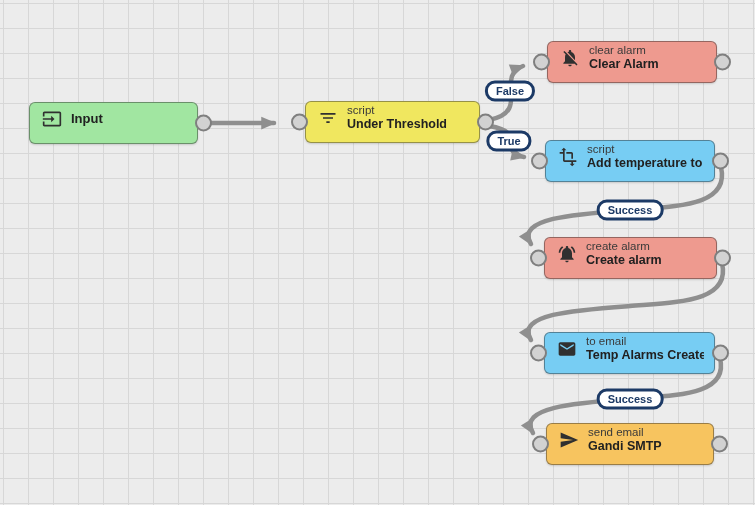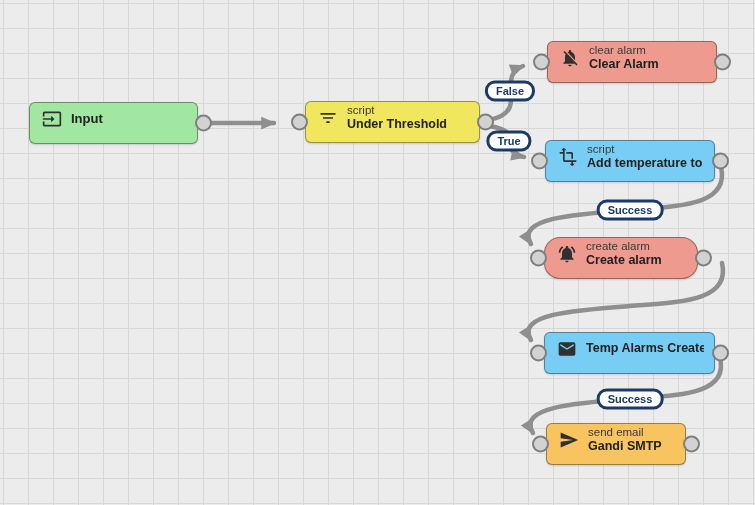--- a/index.html
+++ b/index.html
@@ -37,23 +37,23 @@
   .n-green{background:#a1e6a1;}
   .n-yellow{background:#f0e75f;}
   .n-red{background:#ee9a8f;}
   .n-blue{background:#77cdf3;}
   .n-orange{background:#f7c45f;}
   
   #node-input{left:29px;top:102px;width:169px;}
   #node-under-threshold{left:305px;top:101px;width:175px;}
   #node-clear-alarm{left:547px;top:41px;width:170px;}
   #node-add-temperature{left:545px;top:140px;width:170px;}
-  #node-create-alarm{left:544px;top:237px;width:154px;border-radius:16px;}
+  #node-create-alarm{left:544px;top:237px;width:173px;}
   #node-to-email{left:544px;top:332px;width:171px;}
-  #node-send-email{left:546px;top:423px;width:140px;}
+  #node-send-email{left:546px;top:423px;width:168px;}
   
   .port{
     position:absolute;top:50%;transform:translateY(-50%);
     width:13px;height:13px;border-radius:50%;
     background:#d2d2d2;border:2px solid #7f7f7f;
     box-sizing:content-box;cursor:crosshair;z-index:3;
   }
   .port-left{left:-15px;}
   .port-right{right:-15px;}
   
@@ -156,20 +156,21 @@
     <span class="port port-right"></span>
   </div>
 
   <div class="node n-blue" id="node-to-email">
     <span class="nicon">
       <svg viewBox="0 0 24 24">
           <path d="M20 4H4c-1.1 0-1.99.9-1.99 2L2 18c0 1.1.9 2 2 2h16c1.1 0 2-.9 2-2V6c0-1.1-.9-2-2-2zm0 4l-8 5-8-5V6l8 5 8-5v2z"></path>
         </svg>
     </span>
     <span class="ntext">
+      <span class="ntype">to email</span>
       <span class="nname">Temp Alarms Created…</span>
     </span>
     <span class="port port-left"></span>
     <span class="port port-right"></span>
   </div>
 
   <div class="node n-orange" id="node-send-email">
     <span class="nicon">
       <svg viewBox="0 0 24 24">
           <path d="M2.01 21L23 12 2.01 3 2 10l15 2-15 2z"></path>

